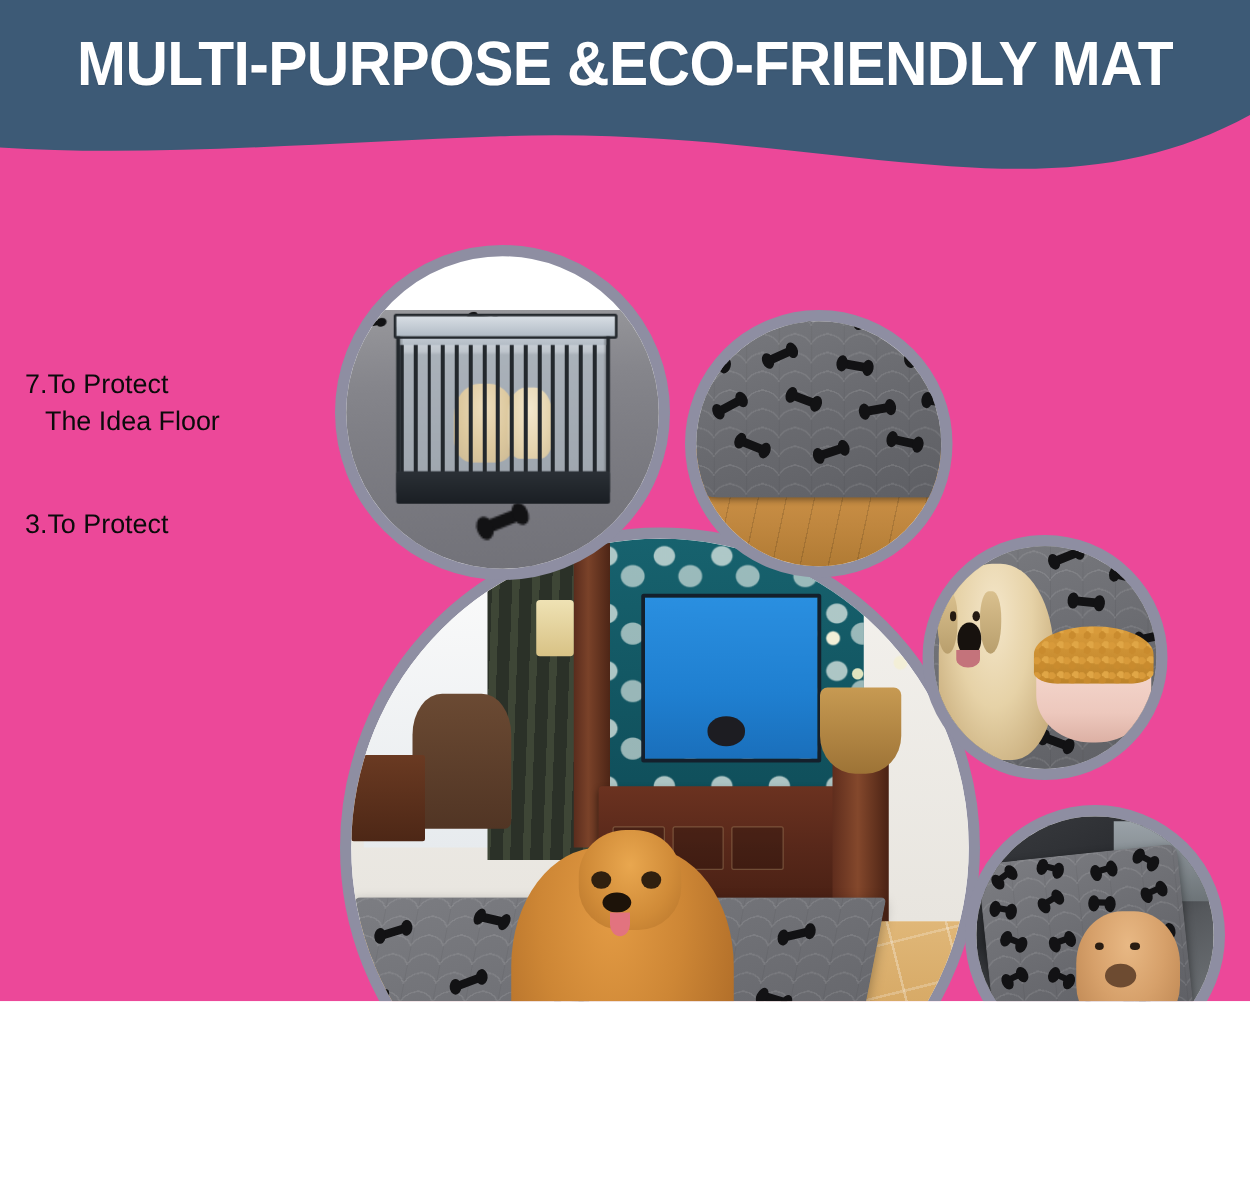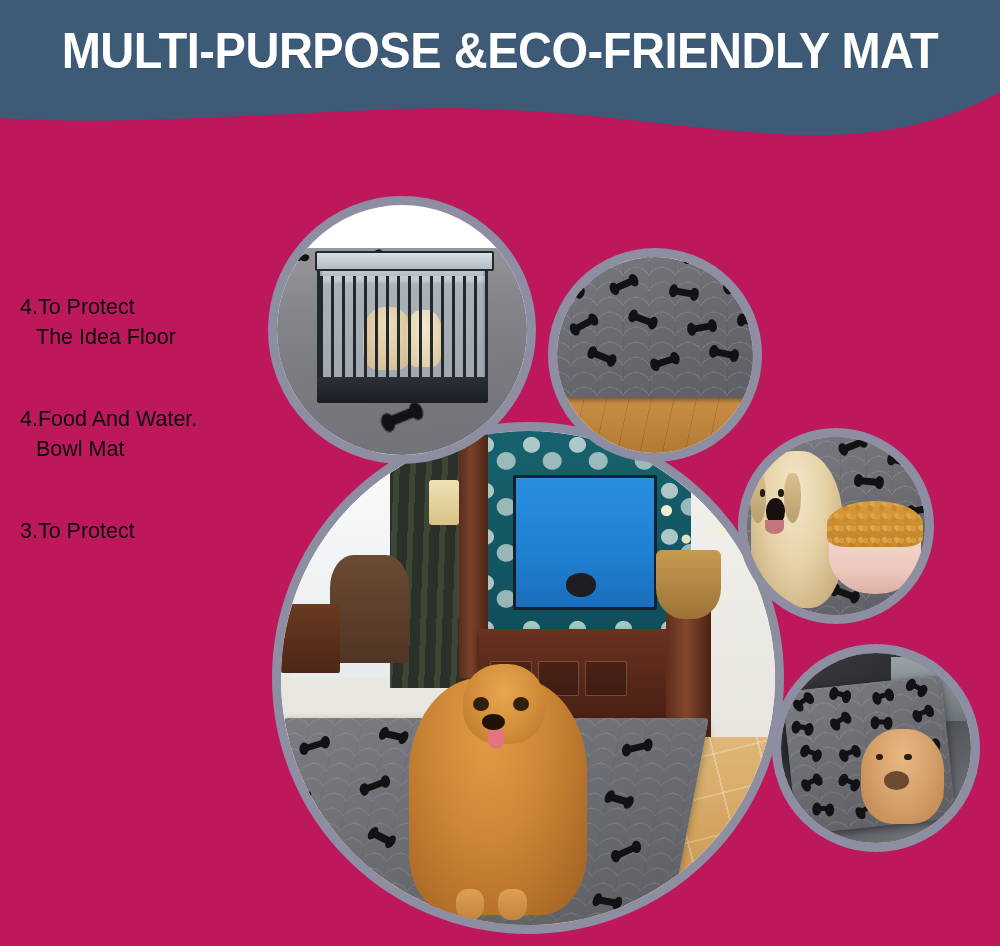--- a/index.html
+++ b/index.html
@@ -6,22 +6,22 @@
     margin: 0;
     padding: 0;
     background: #ffffff;
   }
   body {
     font-family: "Liberation Sans", sans-serif;
   }
   #page {
     position: relative;
     width: 1000px;
-    height: 946px;
-    background: #be185d;
+    height: 801px;
+    background: #ec4899;
     overflow: hidden;
   }
 
   
   .header {
     position: absolute;
     left: 0;
     top: 0;
     width: 1000px;
     height: 145px;
@@ -441,28 +441,24 @@
     <div class="header-title">MULTI-PURPOSE &amp;ECO-FRIENDLY MAT</div>
   </div>
 
   <div class="feature-list">
 
     <div class="feature-item fi-0">
     </div>
 
 
     <div class="feature-item fi-2">
-      <span class="l1">4.To Protect</span>
+      <span class="l1">7.To Protect</span>
       <span class="l2">The Idea Floor</span>
     </div>
 
-    <div class="feature-item fi-3">
-      <span class="l1">4.Food And Water.</span>
-      <span class="l2">Bowl Mat</span>
-    </div>
 
     <div class="feature-item fi-4">
       <span class="l1">3.To Protect</span>
     </div>
 
   </div>
 
   <div class="circle c-living">
     <div class="scene">
       <div class="lr-wall"></div>

